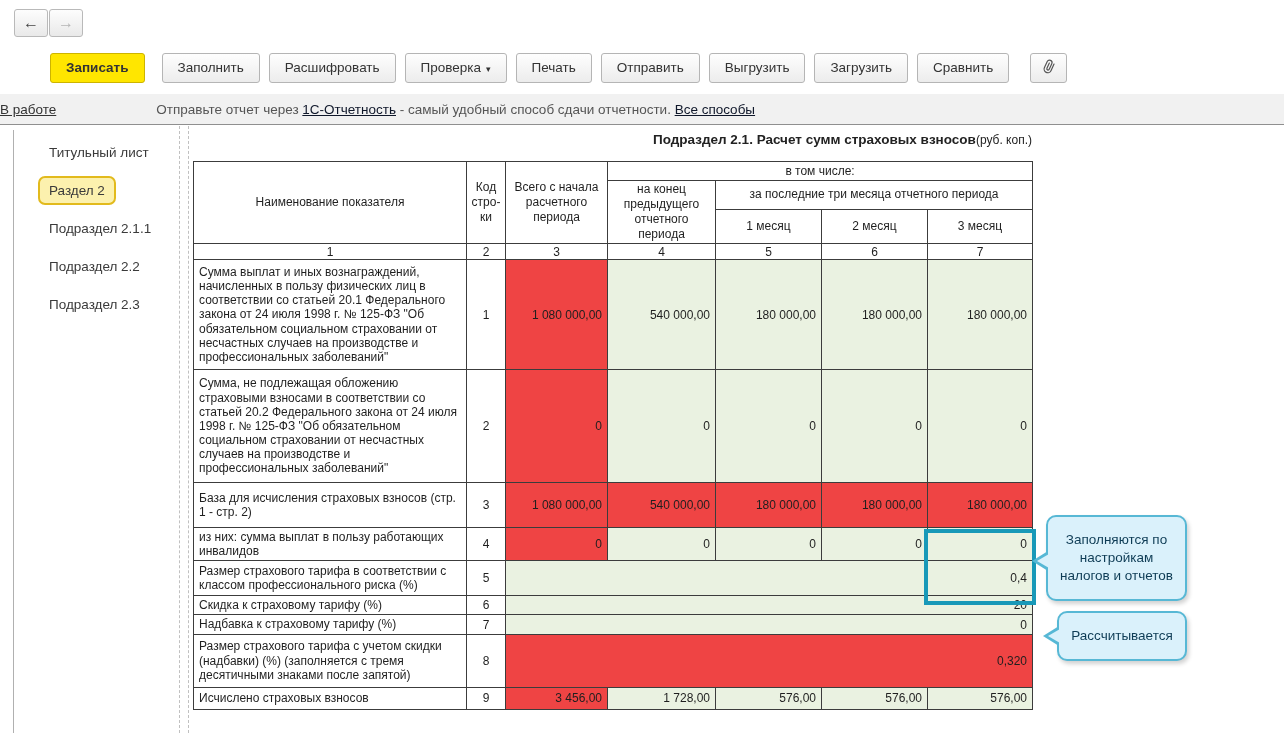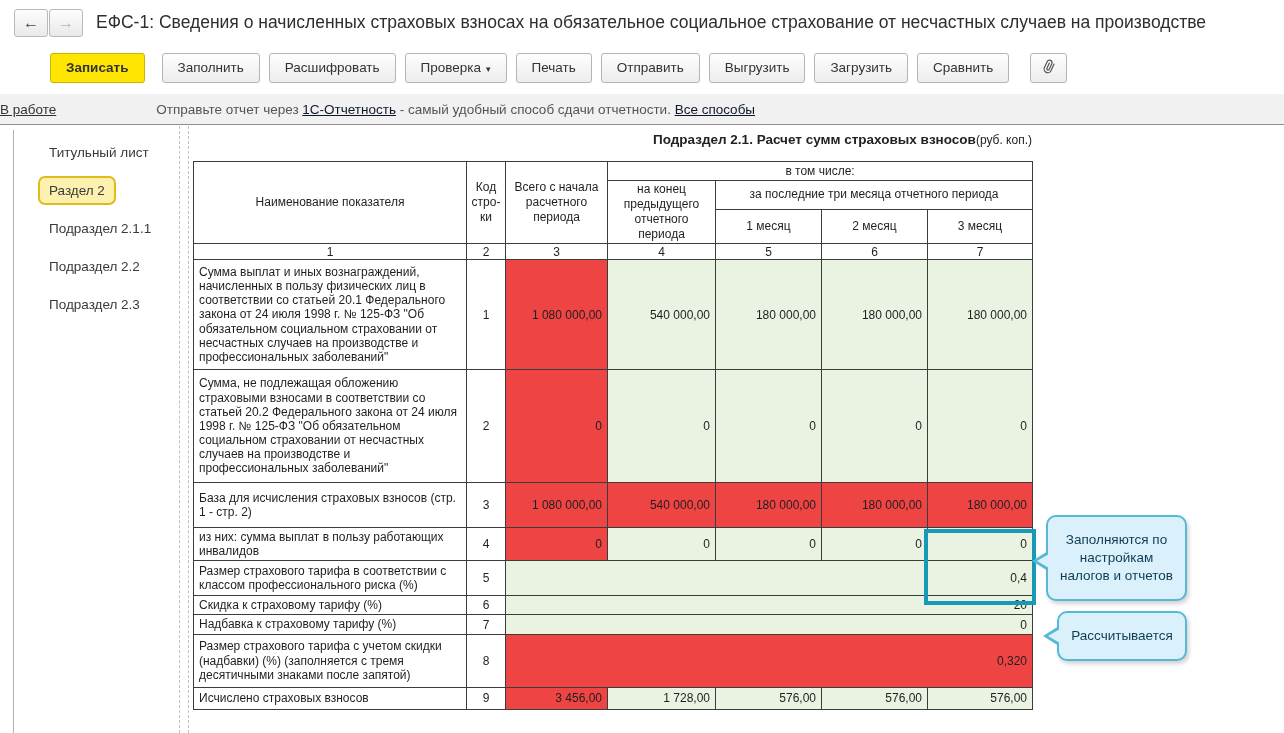--- a/index.html
+++ b/index.html
@@ -79,21 +79,20 @@
   .callout-2 .tail-o { left:-16px; top:13px; } .callout-2 .tail-i { left:-11px; top:16px; }
 </style>
 </head>
 <body>
 
 <div id="app">
 
   <div class="top-header">
     <div class="nav-btn nav-back">←</div>
     <div class="nav-btn nav-fwd">→</div>
-    <div class="win-title">ЕФС-1: Сведения о начисленных страховых взносах на обязательное социальное страхование от несчастных случаев на производстве</div>
   </div>
 
   <div class="toolbar">
     <button class="tb-btn primary">Записать</button>
     <button class="tb-btn">Заполнить</button>
     <button class="tb-btn">Расшифровать</button>
     <button class="tb-btn"><span>Проверка</span><span class="caret">▾</span></button>
     <button class="tb-btn">Печать</button>
     <button class="tb-btn">Отправить</button>
     <button class="tb-btn">Выгрузить</button>

